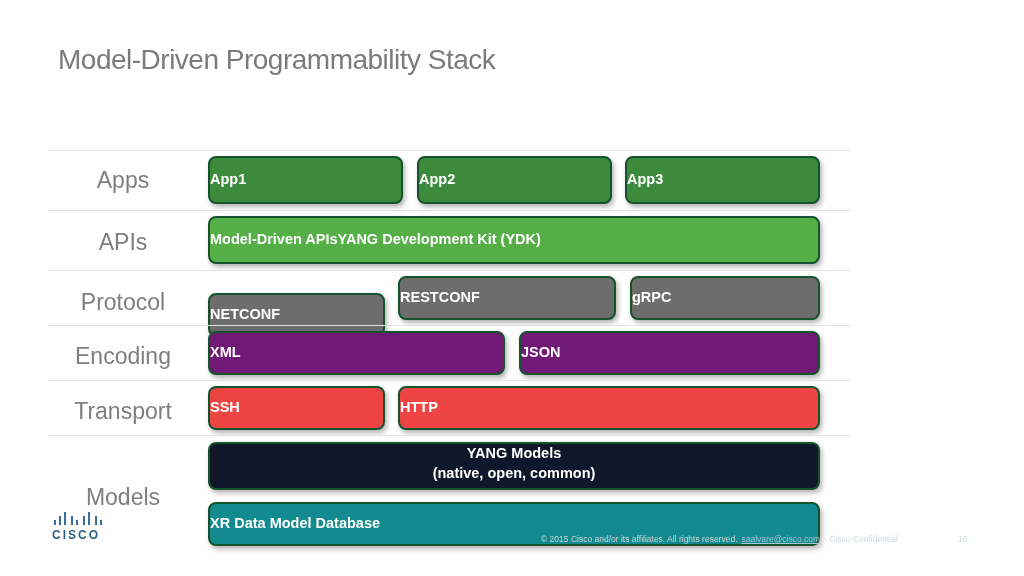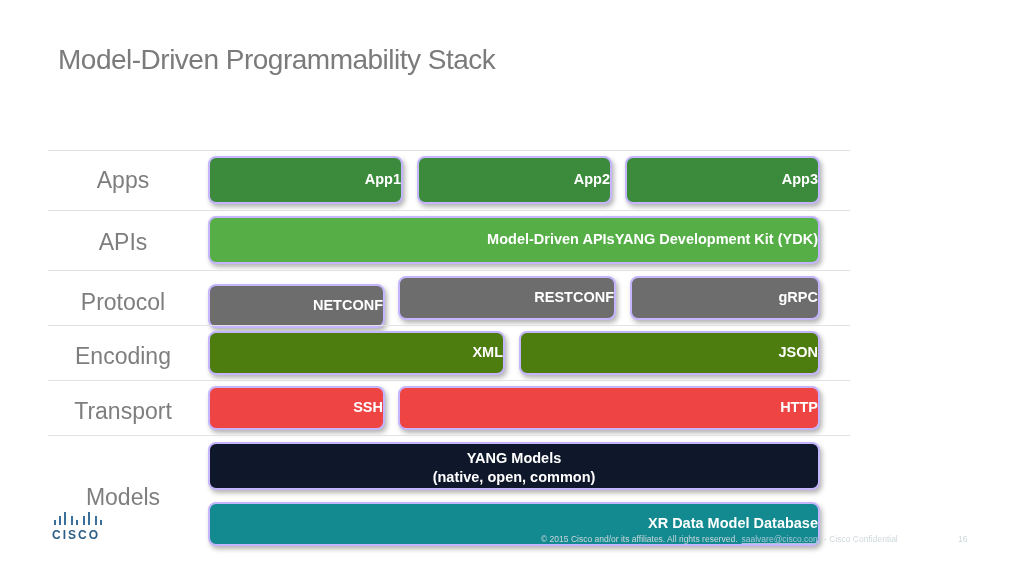--- a/index.html
+++ b/index.html
@@ -65,38 +65,38 @@
     font-size: 23px;
     color: #7e7e7e;
     font-weight: 400;
     white-space: nowrap;
   }
 
   
   .box {
     position: absolute;
     border-radius: 8px;
-    border: 2px solid #c4b5fd;
+    border: 2px solid #14532d;
     box-sizing: border-box;
     box-shadow: 2px 3px 5px rgba(0,0,0,0.30);
     display: flex;
     align-items: center;
-    justify-content: flex-end;
+    justify-content: flex-start;
     text-align: center;
     color: #ffffff;
     font-weight: bold;
     font-size: 14.5px;
     line-height: 1.35;
   }
   .box .label-line { display: block; }
 
   .c-appgreen { background: #3c8a3c; }
   .c-apigreen { background: #55ae46; }
   .c-darkgray { background: #6d6d6d; }
-  .c-midgray  { background: #4d7c0f; }
+  .c-midgray  { background: #701a75; }
   .c-litegray { background: #ef4444; }
   .c-darkteal { background: #0f172a; }
   .c-teal     { background: #128a8f; }
 
   
   .cisco-logo {
     position: absolute;
     left: 52px;
     top: 512px;
     width: 70px;
@@ -172,21 +172,21 @@
       <div class="row-label" style="top:79px;">APIs</div>
       <div class="box c-apigreen" style="left:208px; top:66px; width:612px; height:48px; flex-direction:row;">
         <span class="label-line">Model-Driven APIs</span>
         <span class="label-line">YANG Development Kit (YDK)</span>
       </div>
     </div>
 
     <div class="row">
       <div class="row-divider" style="top:120px;"></div>
       <div class="row-label" style="top:139px;">Protocol</div>
-      <div class="box c-darkgray" style="left:208px; top:134px; width:177px; height:44px;">
+      <div class="box c-darkgray" style="left:208px; top:143px; width:177px; height:44px;">
         <span class="label-line">NETCONF</span>
       </div>
       <div class="box c-darkgray" style="left:398px; top:126px; width:218px; height:44px;">
         <span class="label-line">RESTCONF</span>
       </div>
       <div class="box c-darkgray" style="left:630px; top:126px; width:190px; height:44px;">
         <span class="label-line">gRPC</span>
       </div>
     </div>
 

